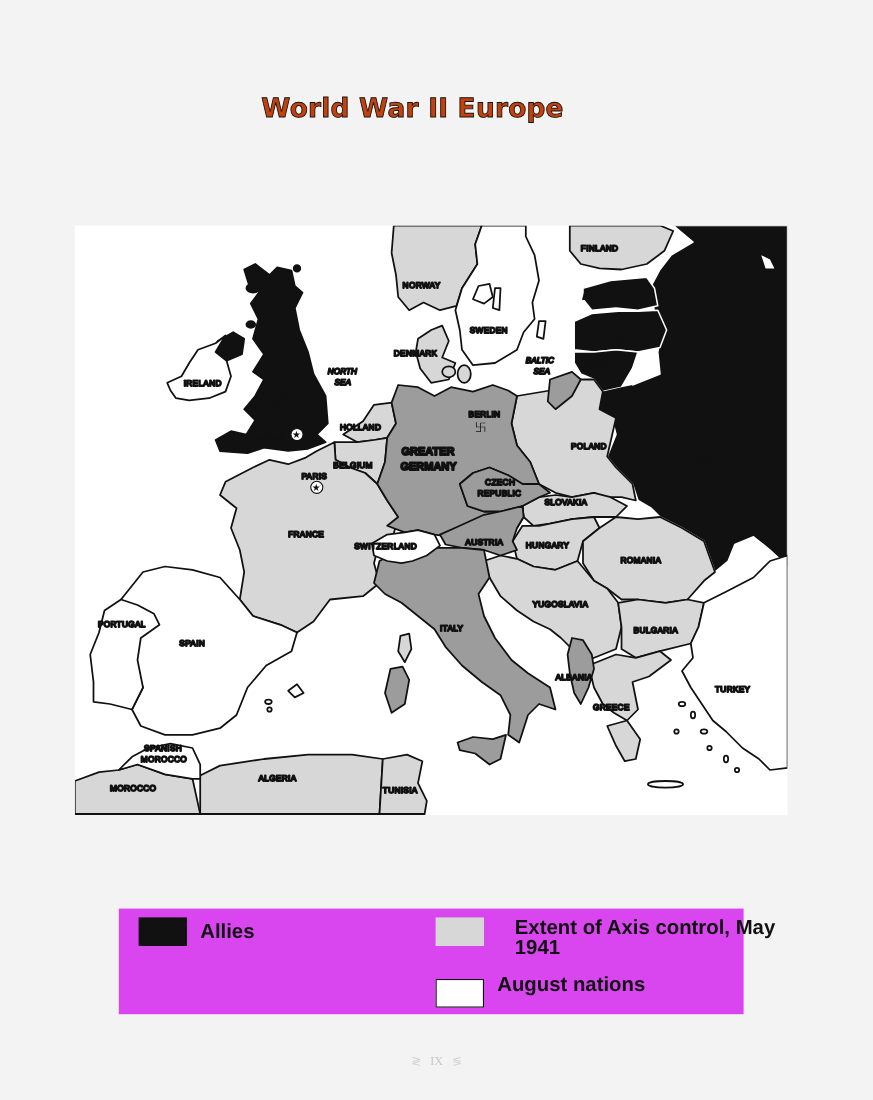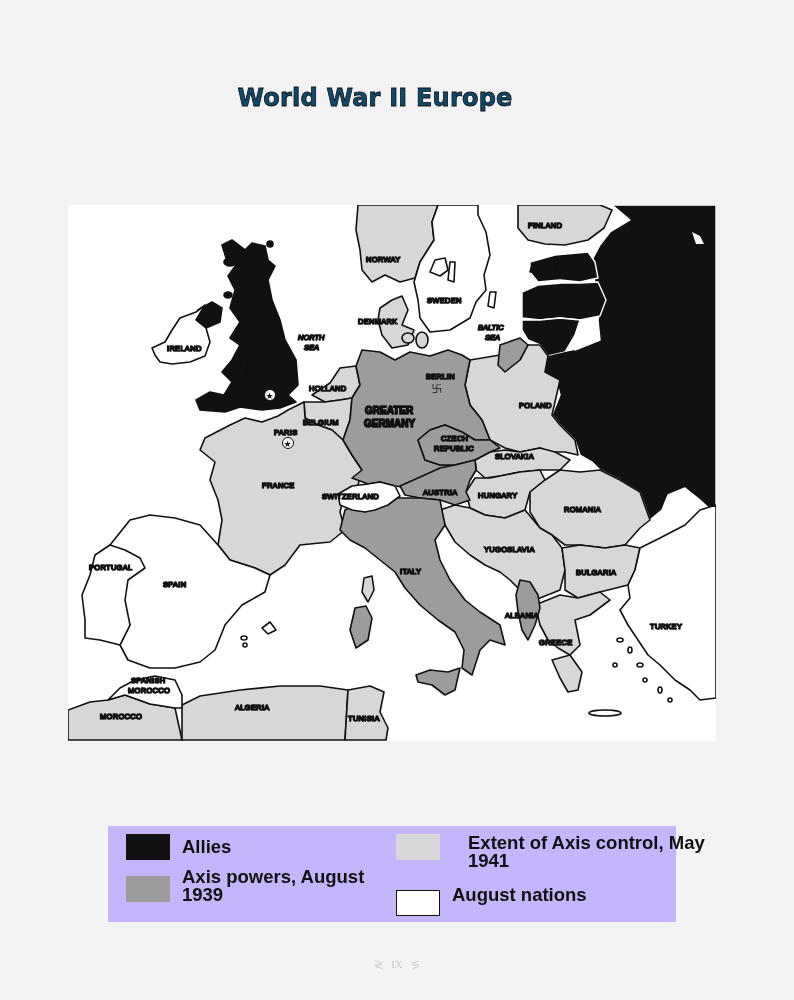--- a/index.html
+++ b/index.html
@@ -8,41 +8,41 @@
       background: #f3f3f3;
       font-family: "Liberation Sans", sans-serif;
       position: relative;
       overflow: hidden;
     }
     .page-title {
       position: absolute; left: 0; top: 84px; width: 750px;
       text-align: center;
       font-family: "DejaVu Sans", sans-serif;
       font-weight: 900; font-size: 24px; letter-spacing: 0.2px;
-      color: #0c4a6e;
+      color: #c2410c;
       -webkit-text-stroke: 0.8px #111;
     }
     .map-frame {
       position: absolute; left: 68px; top: 205px;
       width: 648px; height: 536px;
       background: #ffffff;
       overflow: hidden;
     }
     .map-frame svg { display: block; }
     .lbl {
       font-family: "Liberation Sans", sans-serif;
       font-size: 7.5px; fill: #222; letter-spacing: 0.3px;
     }
     .lbl-w { fill: #ffffff; }
     .lbl-big { font-size: 10px; font-weight: bold; fill: #222; }
     .lbl-sea { font-style: italic; font-size: 7.5px; fill: #222; }
     .legend {
       position: absolute; left: 108px; top: 826px;
       width: 568px; height: 96px;
-      background: #c4b5fd;
+      background: #d946ef;
     }
     .legend-item { position: absolute; display: flex; align-items: flex-start; }
     .swatch {
       width: 44px; height: 26px; flex: none;
       box-sizing: border-box;
     }
     .legend-label {
       margin-left: 12px;
       font-family: "Liberation Sans", sans-serif;
       font-weight: bold; font-size: 18.5px; line-height: 18px;
@@ -238,24 +238,20 @@
       <text class="lbl" x="348" y="721">TUNISIA</text>
     </g>
   </svg>
 </div>
 
 <div class="legend">
   <div class="legend-item" style="left:18px; top:8px;">
     <div class="swatch" style="background:#111;"></div>
     <div class="legend-label" style="margin-top:4px;">Allies</div>
   </div>
-  <div class="legend-item" style="left:18px; top:42px;">
-    <div class="swatch" style="background:#9c9c9c; margin-top:8px;"></div>
-    <div class="legend-label" style="width:210px;">Axis powers, August 1939</div>
-  </div>
   <div class="legend-item" style="left:288px; top:8px;gap:16px;">
     <div class="swatch" style="background:#d7d7d7;"></div>
     <div class="legend-label" style="width:240px;">Extent of Axis control, May 1941</div>
   </div>
   <div class="legend-item" style="left:288px; top:64px;">
     <div class="swatch" style="background:#fff; border:1.5px solid #111;"></div>
     <div class="legend-label" style="margin-top:-4px;">August nations</div>
   </div>
 </div>
 

